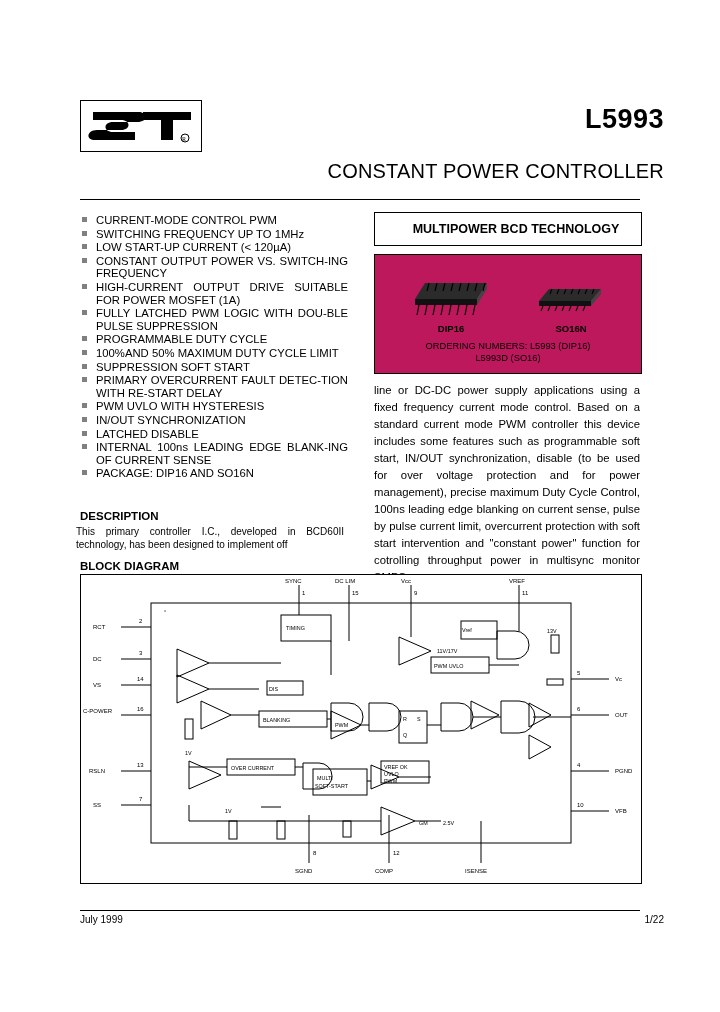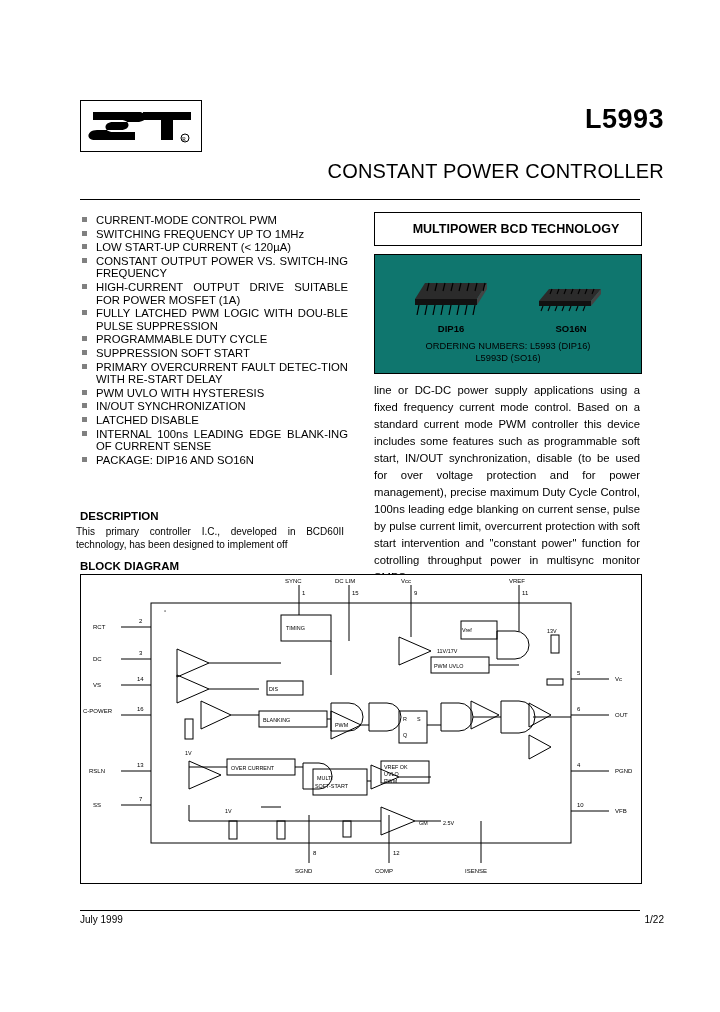--- a/index.html
+++ b/index.html
@@ -78,21 +78,21 @@
     width:266px;height:32px;
     border:1px solid #000;
     display:flex;align-items:center;justify-content:center;
   }
   .tech-box span{font-size:12.5px;font-weight:bold;padding-left:16px;}
 
   .pkg-box{
     position:absolute;left:318px;top:232px;
     width:266px;height:118px;
     border:1px solid #000;
-    background:#0f766e;
+    background:#be185d;
   }
   .pkg-item{position:absolute;text-align:center;}
   .pkg-label{font-size:9.5px;font-weight:bold;}
   .order-line{
     position:absolute;left:0;width:266px;text-align:center;
     font-size:9.3px;
   }
   .order-line b{font-weight:normal;}
 
   .desc-right{
@@ -146,20 +146,21 @@
     <div class="title-rule"></div>
 
     <div class="features">
       <div class="feature"><span class="bullet"></span><span>CURRENT-MODE CONTROL PWM</span></div>
       <div class="feature"><span class="bullet"></span><span>SWITCHING FREQUENCY UP TO 1MHz</span></div>
       <div class="feature"><span class="bullet"></span><span>LOW START-UP CURRENT (&lt; 120µA)</span></div>
       <div class="feature"><span class="bullet"></span><span>CONSTANT OUTPUT POWER VS. SWITCH-ING FREQUENCY</span></div>
       <div class="feature"><span class="bullet"></span><span>HIGH-CURRENT OUTPUT DRIVE SUITABLE FOR POWER MOSFET (1A)</span></div>
       <div class="feature"><span class="bullet"></span><span>FULLY LATCHED PWM LOGIC WITH DOU-BLE PULSE SUPPRESSION</span></div>
       <div class="feature"><span class="bullet"></span><span>PROGRAMMABLE DUTY CYCLE</span></div>
+      <div class="feature"><span class="bullet"></span><span>100%AND 50% MAXIMUM DUTY CYCLE LIMIT</span></div>
       <div class="feature"><span class="bullet"></span><span>SUPPRESSION SOFT START</span></div>
       <div class="feature"><span class="bullet"></span><span>PRIMARY OVERCURRENT FAULT DETEC-TION WITH RE-START DELAY</span></div>
       <div class="feature"><span class="bullet"></span><span>PWM UVLO WITH HYSTERESIS</span></div>
       <div class="feature"><span class="bullet"></span><span>IN/OUT SYNCHRONIZATION</span></div>
       <div class="feature"><span class="bullet"></span><span>LATCHED DISABLE</span></div>
       <div class="feature"><span class="bullet"></span><span>INTERNAL 100ns LEADING EDGE BLANK-ING OF CURRENT SENSE</span></div>
       <div class="feature"><span class="bullet"></span><span>PACKAGE: DIP16 AND SO16N</span></div>
     </div>
 
     <div class="desc-head">DESCRIPTION</div>

